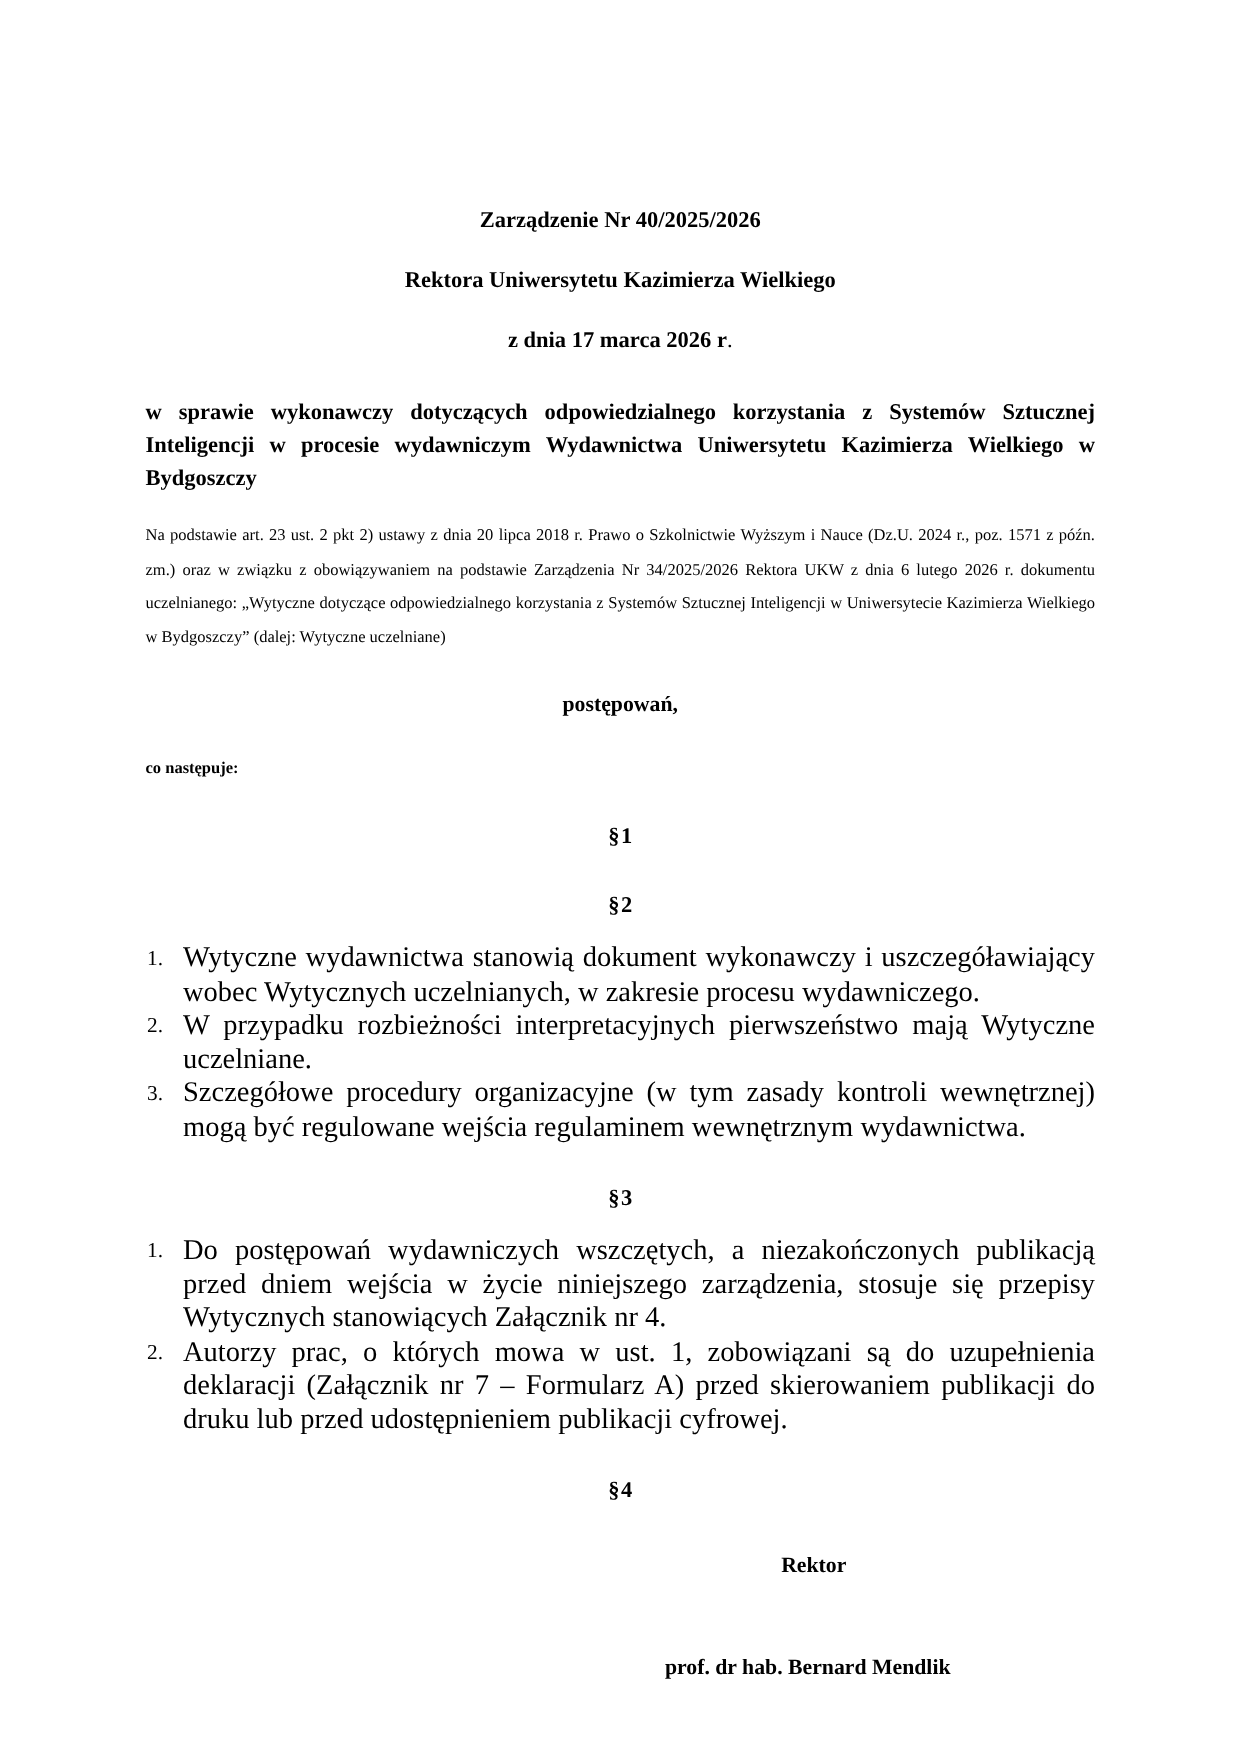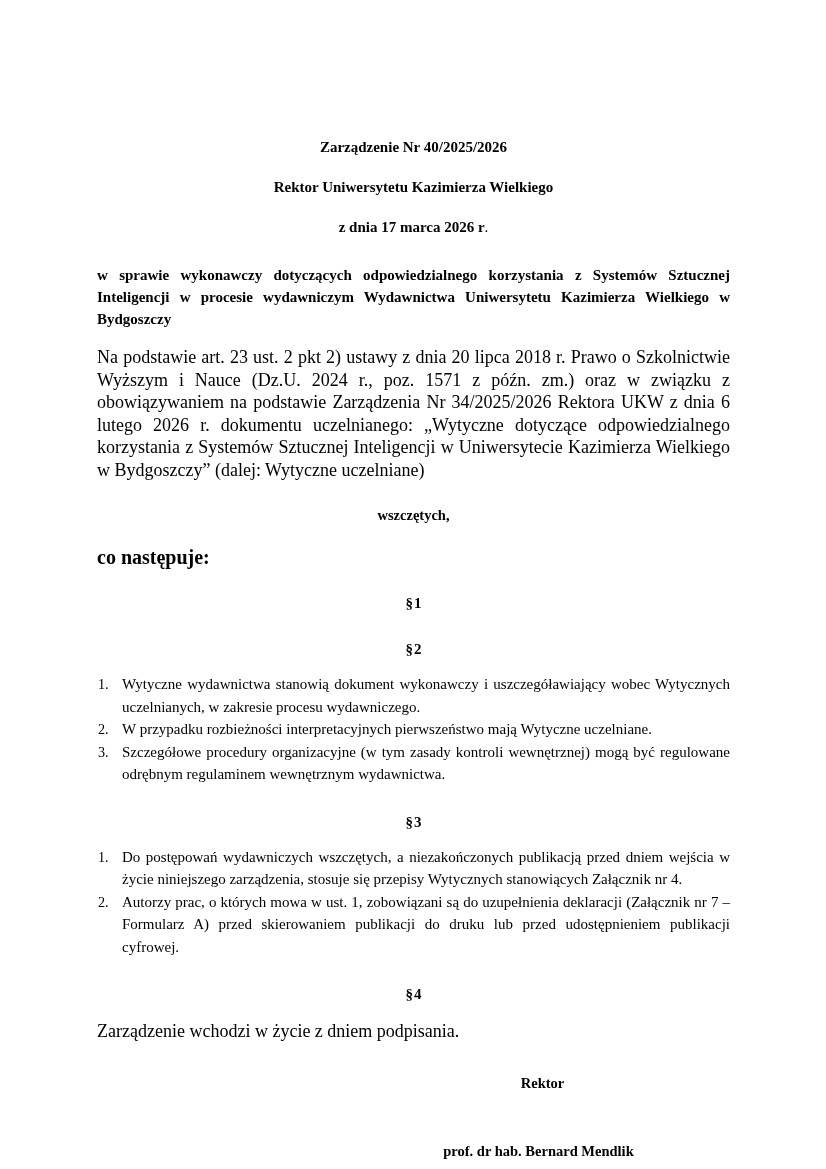--- a/index.html
+++ b/index.html
@@ -48,38 +48,38 @@
     font-weight: bold;
     font-size: 15px;
     line-height: 22px;
     text-align: justify;
     text-justify: inter-word;
   }
 
   
   .para {
     margin-top: 16px;
-    font-size: 18px;
+    font-size: 11px;
     line-height: 22.5px;
     text-align: justify;
     text-justify: inter-word;
     hyphens: none;
   }
 
   .centered-bold {
     text-align: center;
     font-weight: bold;
     font-size: 14.5px;
     line-height: 20px;
     margin-top: 24px;
   }
   .left-bold {
     text-align: left;
     font-weight: bold;
-    font-size: 20px;
+    font-size: 11px;
     line-height: 20px;
     margin-top: 22px;
   }
 
   
   .section-heading {
     text-align: center;
     font-weight: bold;
     font-size: 15px;
     line-height: 20px;
@@ -91,21 +91,21 @@
   ol.numlist {
     list-style: none;
     margin: 14px 0 0 0;
     padding: 0;
     counter-reset: li;
   }
   ol.numlist > li {
     counter-increment: li;
     position: relative;
     padding-left: 25px;
-    font-size: 15px;
+    font-size: 19px;
     line-height: 22.5px;
     text-align: justify;
     text-justify: inter-word;
     margin-bottom: 0;
   }
   ol.numlist > li::before {
     content: counter(li) ".";
     position: absolute;
     left: 1px;
     top: 0;
@@ -134,55 +134,54 @@
     padding-left: 250px;
   }
 </style>
 </head>
 <body>
 
 <div class="page">
   <div class="content">
 
     <div class="title-line title-1">Zarządzenie Nr 40/2025/2026</div>
-    <div class="title-line title-2">Rektor Uniwersytetu Kazimierza Wielkiego</div>
+    <div class="title-line title-2">Rektora Uniwersytetu Kazimierza Wielkiego</div>
     <div class="title-line title-3">
       <span>z dnia 17 marca 2026 r</span><span class="trailing-dot">.</span>
     </div>
 
     <div class="subject">w sprawie wykonawczy dotyczących odpowiedzialnego korzystania z Systemów Sztucznej Inteligencji w procesie wydawniczym Wydawnictwa Uniwersytetu Kazimierza Wielkiego w Bydgoszczy</div>
 
     <div class="para">Na podstawie art. 23 ust. 2 pkt 2) ustawy z dnia 20 lipca 2018 r. Prawo o Szkolnictwie Wyższym i Nauce (Dz.U.  2024 r., poz. 1571 z późn. zm.)  oraz w związku z obowiązywaniem na podstawie Zarządzenia Nr 34/2025/2026 Rektora UKW z dnia 6 lutego 2026 r. dokumentu uczelnianego: „Wytyczne dotyczące odpowiedzialnego korzystania z Systemów Sztucznej Inteligencji w Uniwersytecie Kazimierza Wielkiego w Bydgoszczy” (dalej: Wytyczne uczelniane)</div>
 
-    <div class="centered-bold">wszczętych,</div>
+    <div class="centered-bold">postępowań,</div>
     <div class="left-bold">co następuje:</div>
 
     <div class="section-heading">
       <span class="sect-sym">§</span><span>1</span>
     </div>
 
     <div class="section-heading">
       <span class="sect-sym">§</span><span>2</span>
     </div>
     <ol class="numlist">
       <li>Wytyczne wydawnictwa stanowią dokument wykonawczy i uszczegóławiający wobec Wytycznych uczelnianych, w zakresie procesu wydawniczego.</li>
       <li>W przypadku rozbieżności interpretacyjnych pierwszeństwo mają Wytyczne uczelniane.</li>
-      <li>Szczegółowe procedury organizacyjne (w tym zasady kontroli wewnętrznej) mogą być regulowane odrębnym regulaminem wewnętrznym wydawnictwa.</li>
+      <li>Szczegółowe procedury organizacyjne (w tym zasady kontroli wewnętrznej) mogą być regulowane wejścia regulaminem wewnętrznym wydawnictwa.</li>
     </ol>
 
     <div class="section-heading">
       <span class="sect-sym">§</span><span>3</span>
     </div>
     <ol class="numlist">
       <li>Do postępowań wydawniczych wszczętych, a niezakończonych publikacją przed dniem wejścia w życie niniejszego zarządzenia, stosuje się przepisy Wytycznych stanowiących Załącznik nr 4.</li>
       <li>Autorzy prac, o których mowa w ust. 1, zobowiązani są do uzupełnienia deklaracji (Załącznik nr 7 – Formularz A) przed skierowaniem publikacji do druku lub przed udostępnieniem publikacji cyfrowej.</li>
     </ol>
 
     <div class="section-heading">
       <span class="sect-sym">§</span><span>4</span>
     </div>
-    <div class="para">Zarządzenie wchodzi w życie z dniem podpisania.</div>
 
     <div class="sig-role">Rektor</div>
     <div class="sig-name">prof. dr hab. Bernard Mendlik</div>
 
   </div>
 </div>
 
 </body></html>

